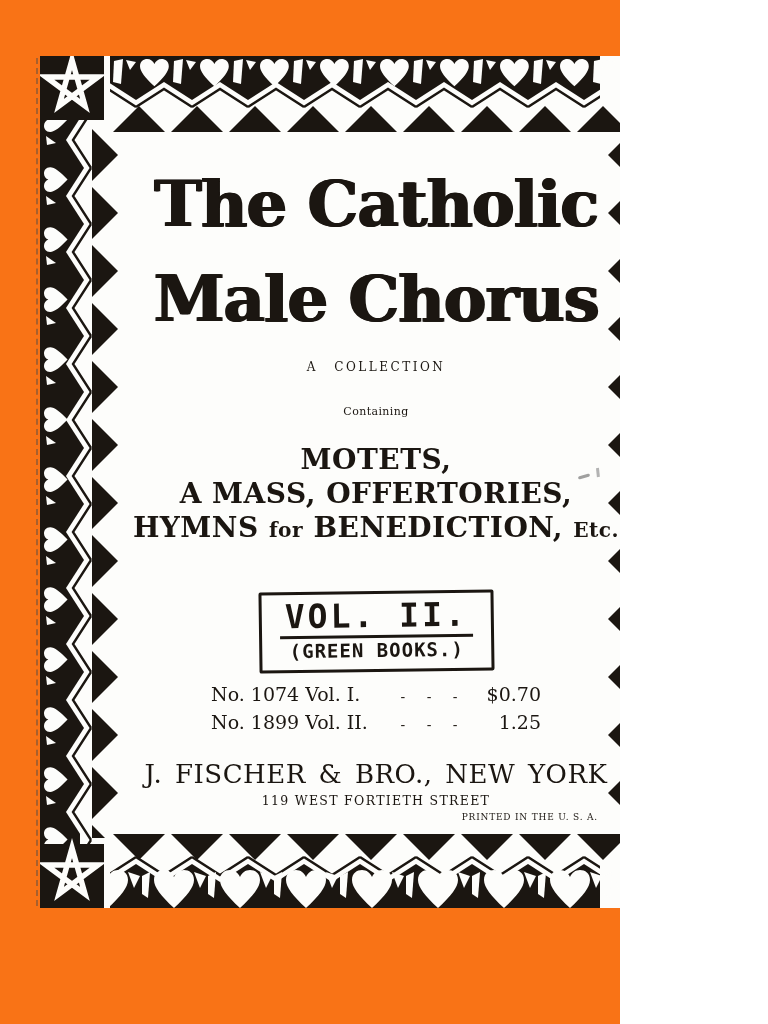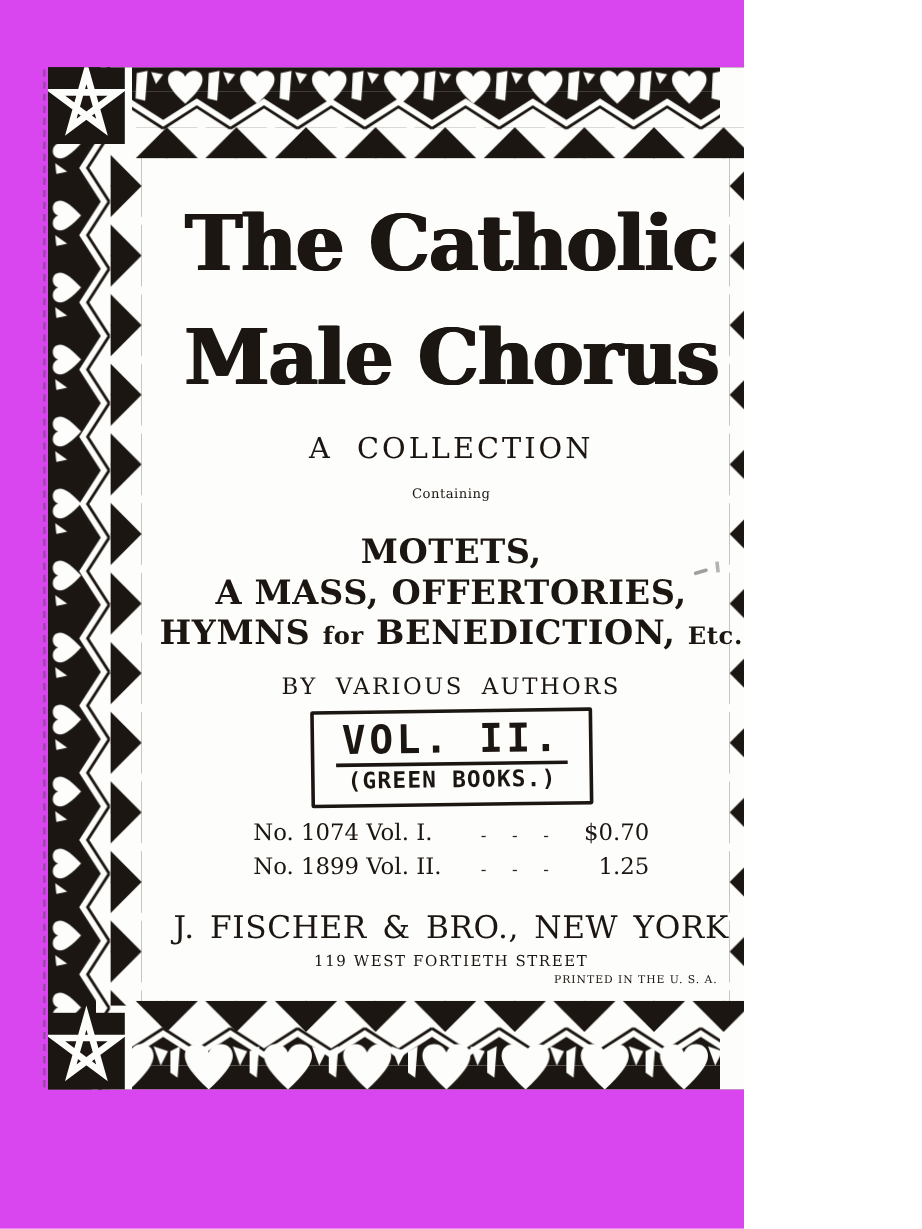--- a/index.html
+++ b/index.html
@@ -1,28 +1,28 @@
 <!DOCTYPE html>
 <html><head>
 <meta charset="utf-8">
 <style>
   html,body{margin:0;padding:0;background:#ffffff;}
   .sheet{
-    position:relative;width:620px;height:1024px;background:#d946ef;
+    position:relative;width:620px;height:1024px;background:#f97316;
     overflow:hidden;font-family:"DejaVu Serif","Liberation Serif",serif;color:#1b1611;
   }
   .frame{position:absolute;left:40px;top:56px;}
   .scan-edge{position:absolute;left:36px;top:58px;height:848px;width:0;
     border-left:2px dashed #4a4a4a;opacity:.45;}
   .tblock{position:absolute;left:104px;width:544px;text-align:center;}
   .title{
     top:156px;margin:0;font-weight:bold;font-size:64px;line-height:95px;
     letter-spacing:-1px;text-shadow:1.3px 0 0 #1b1611,-0.7px 0 0 #1b1611;
   }
-  .collection{top:360px;font-size:24px;letter-spacing:2.5px;word-spacing:10px;}
+  .collection{top:360px;font-size:12px;letter-spacing:2.5px;word-spacing:10px;}
   .containing{top:405px;font-size:11px;letter-spacing:.4px;}
   .contents{top:443px;font-size:28px;line-height:34px;font-weight:bold;letter-spacing:.5px;}
   .contents .small{font-size:.72em;}
   .byline{top:561px;font-size:19px;letter-spacing:2px;word-spacing:7px;}
   .stamp-wrap{top:591px;}
   .stamp{
     display:inline-block;border:3px solid #1b1611;border-radius:2px;
     padding:5px 18px 8px;transform:rotate(-0.8deg);
     font-family:"DejaVu Sans Mono","Liberation Mono",monospace;font-weight:bold;
   }
@@ -152,21 +152,20 @@
 
   <div class="tblock collection">A COLLECTION</div>
   <div class="tblock containing">Containing</div>
 
   <div class="tblock contents">
     <div>MOTETS,</div>
     <div>A MASS, OFFERTORIES,</div>
     <div><span>HYMNS</span> <span class="small">for</span> <span>BENEDICTION,</span> <span class="small">Etc.</span></div>
   </div>
 
-  <div class="tblock byline">BY VARIOUS AUTHORS</div>
 
   <div class="tblock stamp-wrap">
     <div class="stamp">
       <span class="stamp-vol">VOL. II.</span>
       <div class="stamp-sub">(GREEN BOOKS.)</div>
     </div>
   </div>
 
   <div class="tblock prices">
     <div class="price-row">

